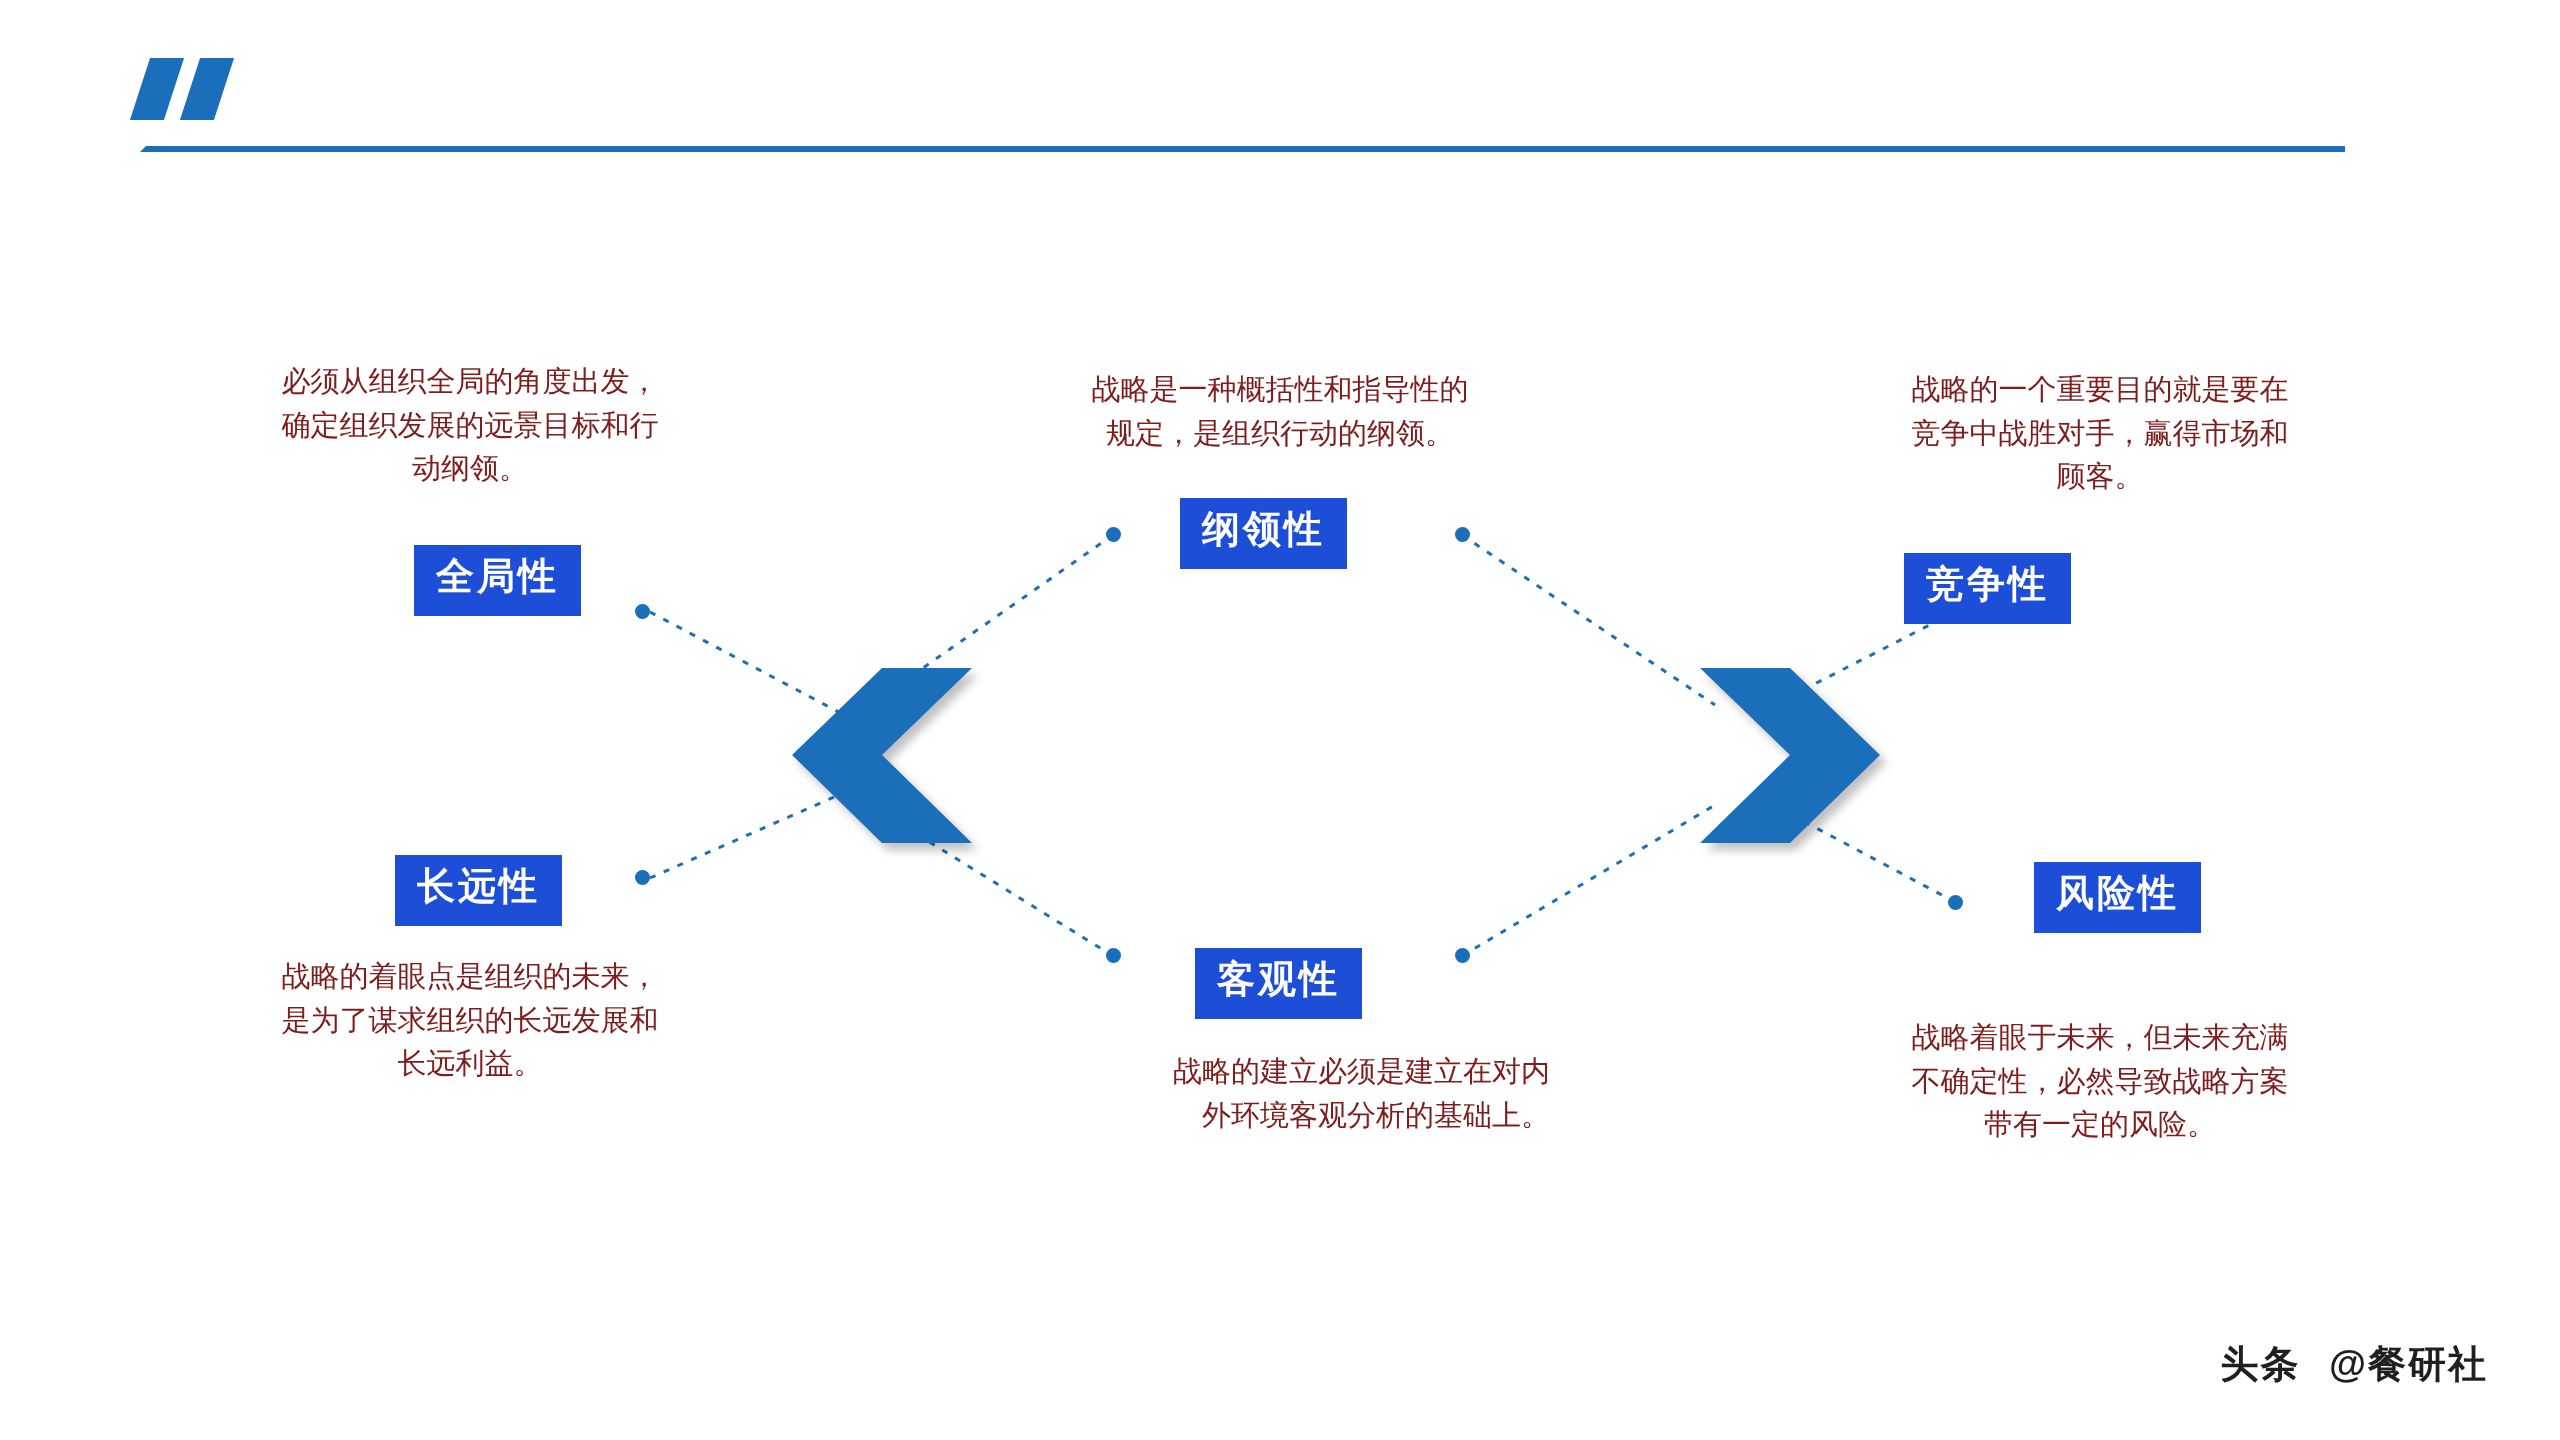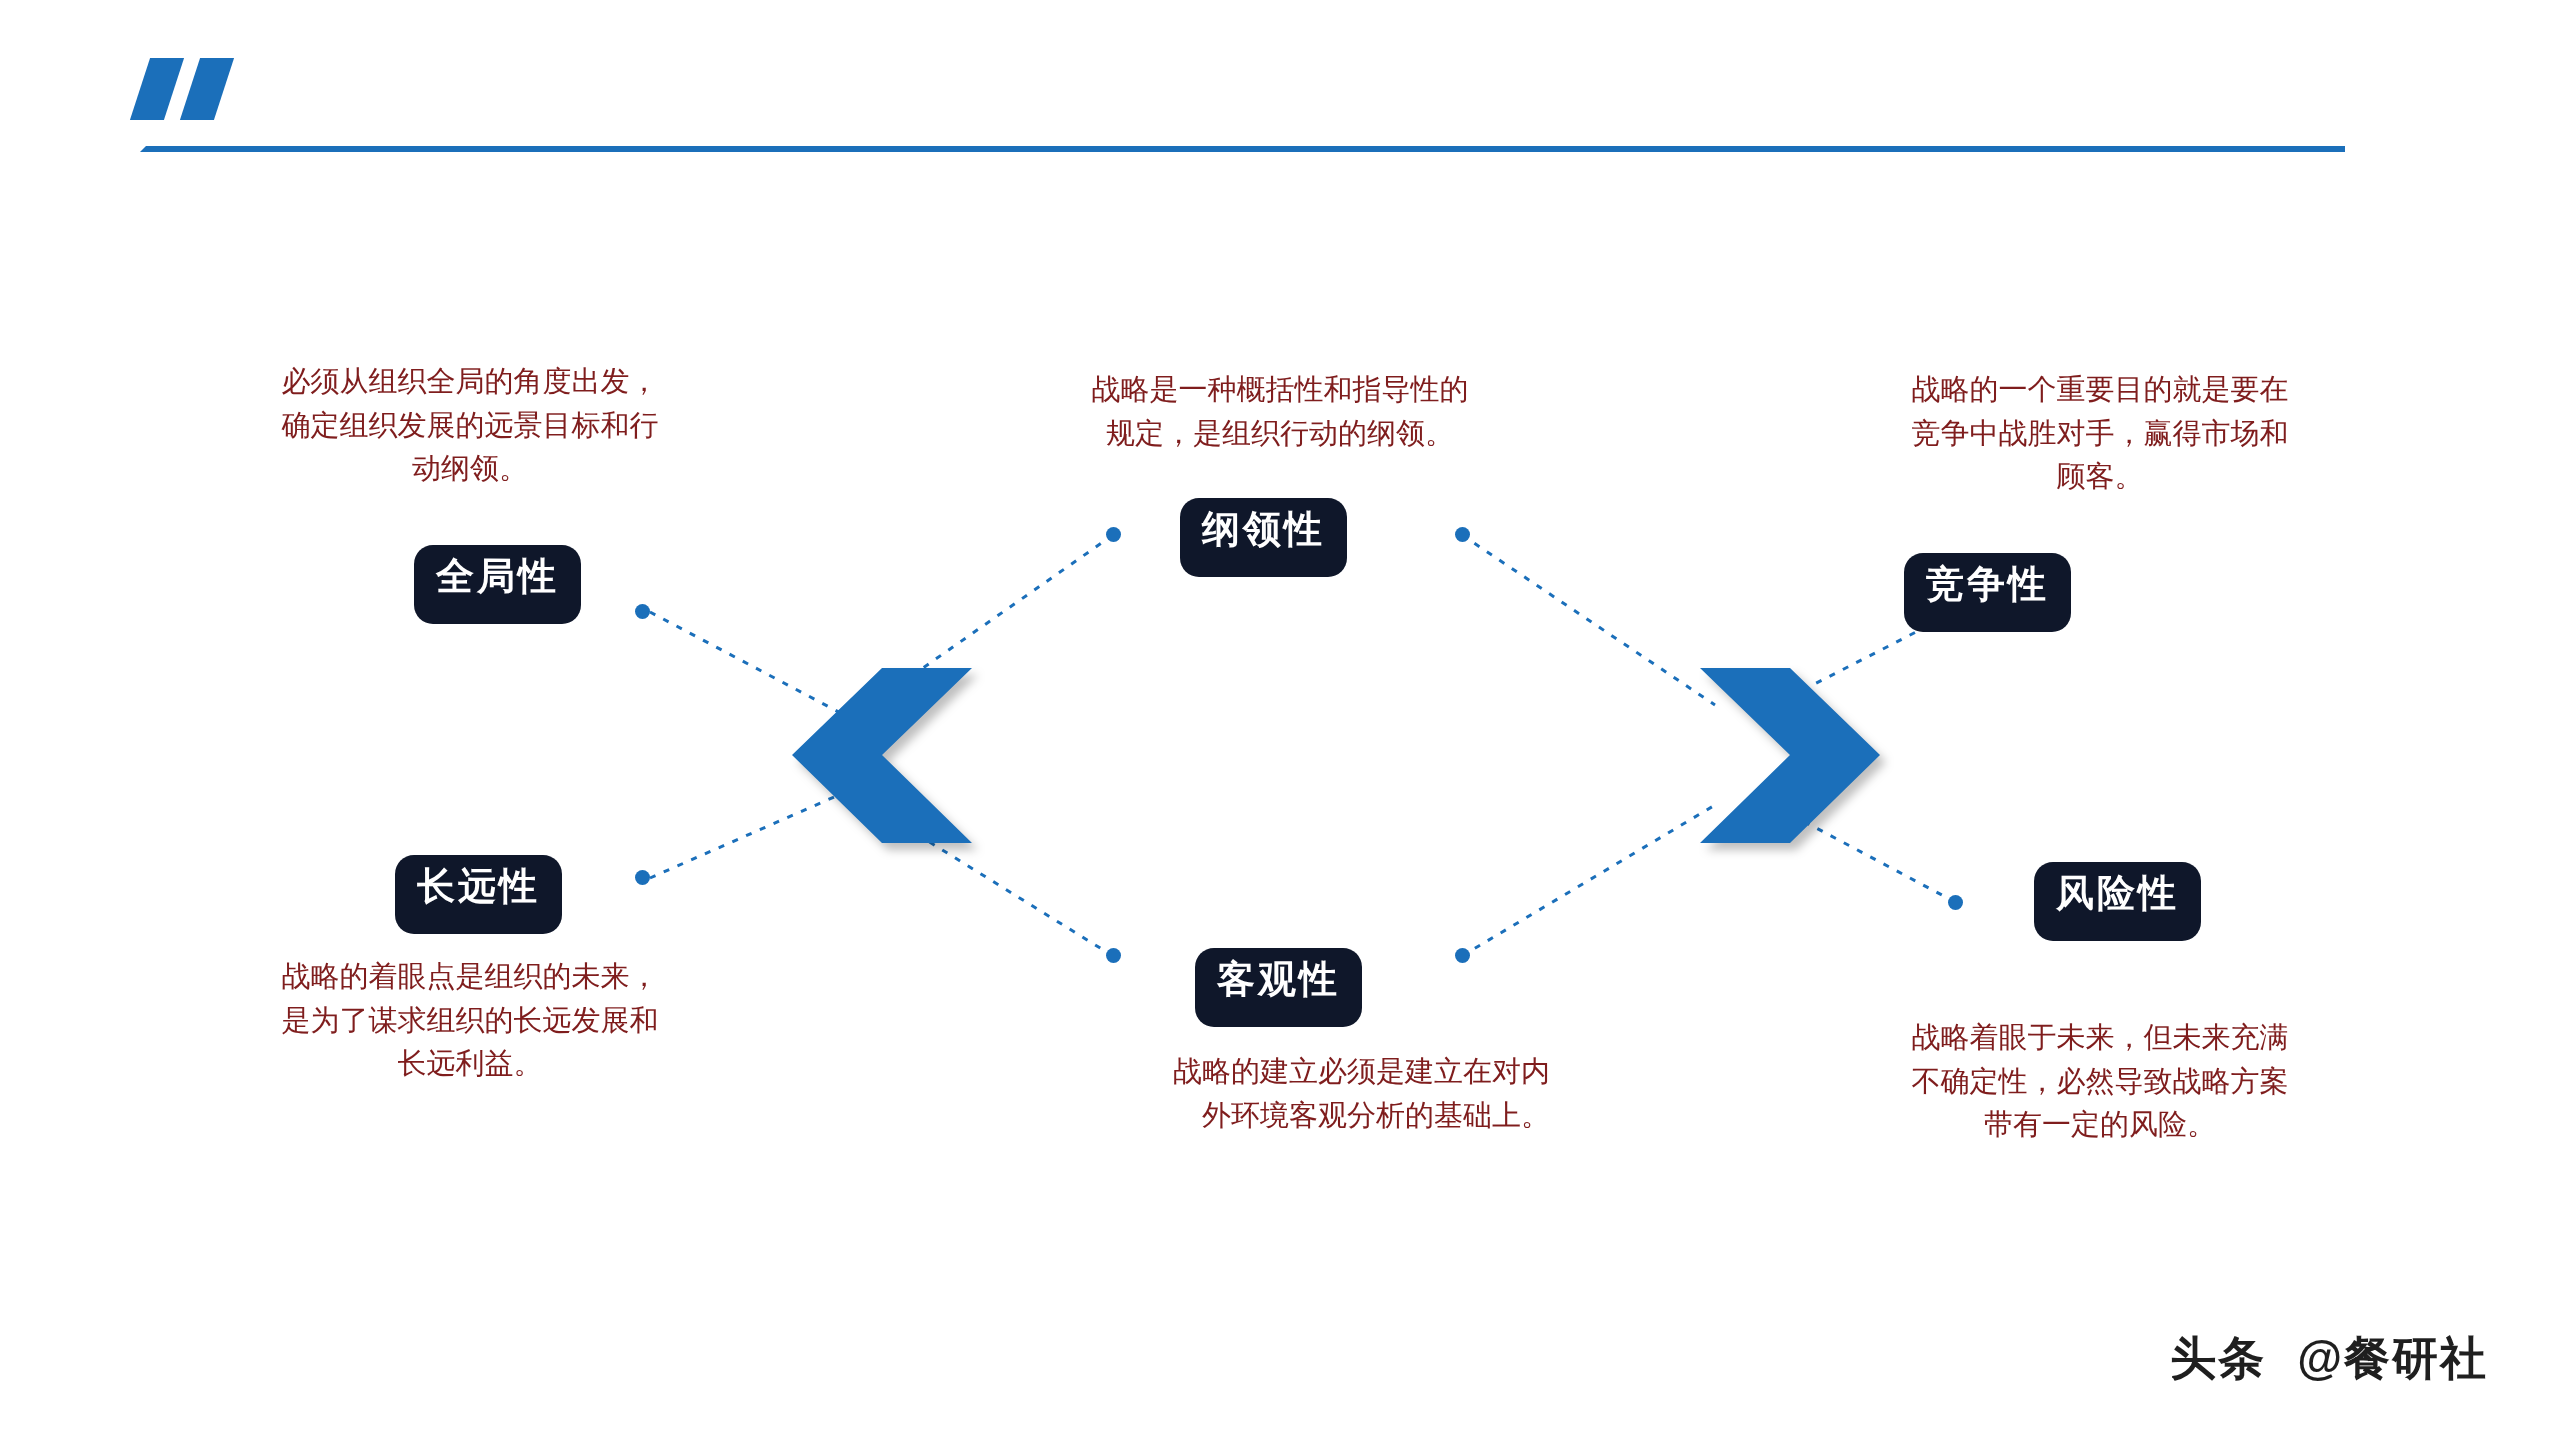--- a/index.html
+++ b/index.html
@@ -67,29 +67,28 @@
   .chevron {
     position: absolute;
     filter: drop-shadow(6px 7px 5px rgba(0,0,0,0.25));
   }
   #chevron-left  { left: 772px; top: 668px; }
   #chevron-right { left: 1700px; top: 668px; }
 
   
   .node-label {
     position: absolute;
-    background: #0f172a;
+    background: #1d4ed8;
     color: #ffffff;
     font-size: 38px;
     font-weight: bold;
     letter-spacing: 3px;
-    padding: 12px 22px 29px 22px;
+    padding: 12px 22px 21px 22px;
     white-space: nowrap;
     line-height: 1;
-    border-radius: 19px;
   }
 
   #label-quanjuxing  { left: 414px;  top: 545px; }
   #label-changyuan   { left: 395px;  top: 855px; }
   #label-ganglingxing{ left: 1180px; top: 498px; }
   #label-keguanxing  { left: 1195px; top: 948px; }
   #label-jingzheng   { left: 1904px; top: 553px; }
   #label-fengxian    { left: 1990px; top: 862px; margin-left: 44px; }
 
   
@@ -133,21 +132,21 @@
     width: 2560px;
     height: 1440px;
     pointer-events: none;
   }
 
   
   #watermark {
     position: absolute;
     right: 72px;
     bottom: 50px;
-    font-size: 46px;
+    font-size: 38px;
     font-weight: bold;
     color: #1f1f1f;
     letter-spacing: 2px;
     white-space: nowrap;
   }
   #watermark .wm-head { margin-right: 16px; }
 </style>
 </head>
 <body>
 

